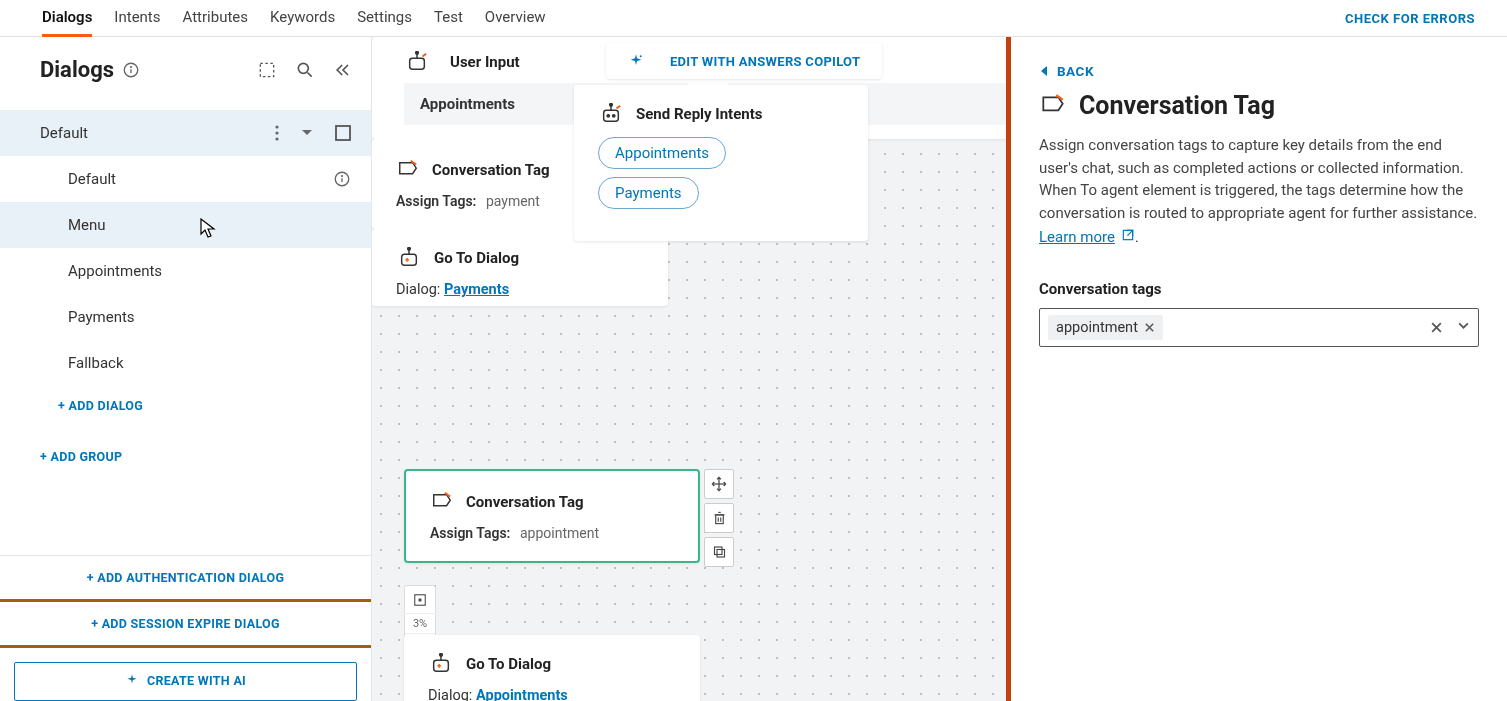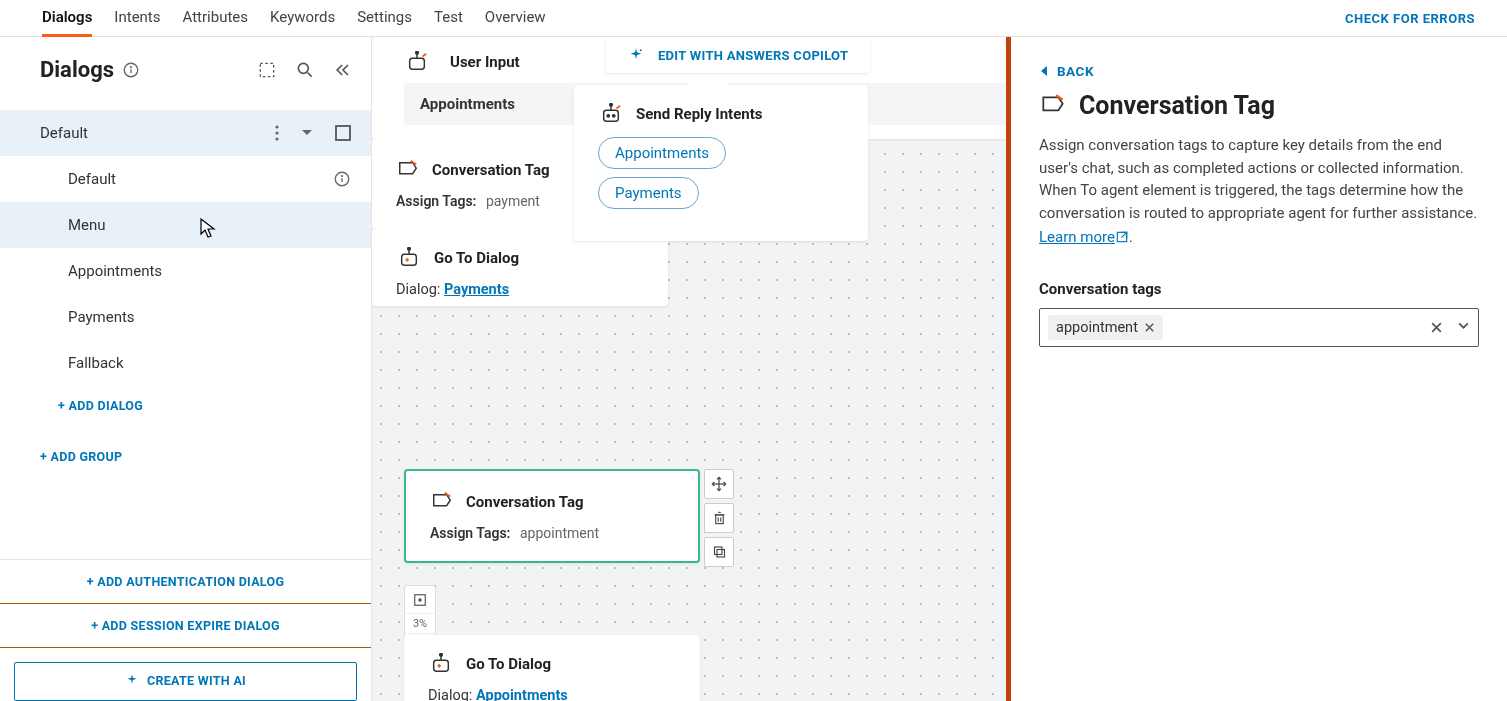--- a/index.html
+++ b/index.html
@@ -26,29 +26,29 @@
   .tree-group { display: flex; align-items: center; padding: 14px 20px 14px 40px; background: #e8f1f7; position: relative; }
   .tree-group-label { font-size: 15px; color: #333; }
   .tree-group-icons { margin-left: auto; display: flex; gap: 22px; align-items: center; }
   .tree-item { display: flex; align-items: center; padding: 14px 20px 14px 68px; font-size: 15px; color: #333; cursor: pointer; }
   .tree-item.selected { background: #e8f1f7; }
   .tree-item-info { margin-left: auto; }
   .tree-add { padding: 12px 20px 12px 58px; color: #0176b8; font-weight: 700; font-size: 12.5px; letter-spacing: 0.3px; cursor: pointer; }
   .tree-add-group { padding: 12px 20px 12px 40px; color: #0176b8; font-weight: 700; font-size: 12.5px; letter-spacing: 0.3px; cursor: pointer; margin-top: 12px; }
   
   .sidebar-bottom { border-top: 1px solid #e6e6e6; }
-  .sb-btn { width: 100%; text-align: center; padding: 14px 0; color: #0176b8; font-weight: 700; font-size: 12.5px; letter-spacing: 0.3px; cursor: pointer; border-bottom: 1px solid #a16207; }
+  .sb-btn { width: 100%; text-align: center; padding: 14px 0; color: #0176b8; font-weight: 700; font-size: 12.5px; letter-spacing: 0.3px; cursor: pointer; border-bottom: 3px solid #a16207; }
   .sb-btn.bordered { border: 1px solid #0176b8; margin: 14px 14px 0 14px; width: calc(100% - 28px); border-radius: 2px; padding: 10px 0; border-bottom: 1px solid #0176b8; }
   
   
   .canvas { flex: 1; position: relative; background: #f2f3f4; background-image: radial-gradient(#bcbfc2 1px, transparent 1px); background-size: 18px 18px; overflow: hidden; }
   
   .card { background: #fff; border-radius: 4px; box-shadow: 0 1px 3px rgba(0,0,0,0.1); position: absolute; }
   
-  .copilot-btn { position: absolute; top: 0; left: 234px; background: #fff; border-radius: 4px; padding: 10px 22px; box-shadow: 0 1px 3px rgba(0,0,0,0.1); color: #0176b8; font-weight: 700; font-size: 13px; letter-spacing: 0.3px; cursor: pointer; display: flex; align-items: flex-end; gap: 14px; }
+  .copilot-btn { position: absolute; top: 6px; left: 234px; background: #fff; border-radius: 4px; padding: 10px 22px; box-shadow: 0 1px 3px rgba(0,0,0,0.1); color: #0176b8; font-weight: 700; font-size: 13px; letter-spacing: 0.3px; cursor: pointer; display: flex; align-items: flex-end; gap: 26px; }
   
   .reply-card { top: 48px; left: 202px; width: 294px; padding: 18px 24px 24px 24px; }
   .card-header { display: flex; align-items: center; gap: 12px; margin-bottom: 12px; }
   .card-title { font-weight: 700; font-size: 15px; color: #222; }
   .card-desc { font-size: 15px; color: #555; line-height: 1.45; margin-bottom: 14px; }
   .chip { display: inline-block; border: 1.5px solid #6aa9d0; color: #0176b8; border-radius: 18px; padding: 6px 16px; margin-right: 6px; margin-bottom: 8px; cursor: pointer; font-size: 15px; }
   
   .user-input-card { top: 290px; left: 12px; width: 660px; background: #fff; border-radius: 4px; padding: 14px 20px 14px 32px; box-shadow: 0 1px 3px rgba(0,0,0,0.08); }
   .ui-header { display: flex; align-items: center; gap: 20px; }
   .ui-cols { display: flex; gap: 40px; margin-top: 10px; }
@@ -70,21 +70,21 @@
   .zoom-ctrl { position: absolute; top: 548px; left: 32px; display: flex; flex-direction: column; align-items: center; background: #fff; border: 1px solid #ddd; border-radius: 3px; width: 32px; }
   .zoom-seg { width: 32px; height: 28px; display: flex; align-items: center; justify-content: center; cursor: pointer; font-size: 16px; color: #555; border-bottom: 1px solid #eee; }
   .zoom-pct { font-size: 11px; color: #666; padding: 3px 0; border-bottom: 1px solid #eee; width: 100%; text-align: center; }
   
   
   .rightpanel { width: 501px; border-left: 5px solid #c2410c; padding: 26px 28px; background: #fff; overflow-y: auto; }
   .back-btn { color: #0176b8; font-weight: 700; font-size: 13.5px; letter-spacing: 0.5px; cursor: pointer; display: flex; align-items: center; gap: 8px; margin-bottom: 12px; }
   .rp-title-row { display: flex; align-items: center; gap: 12px; margin-bottom: 14px; }
   .rp-title { font-size: 25px; font-weight: 700; color: #222; }
   .rp-desc { font-size: 15px; color: #444; line-height: 1.5; margin-bottom: 4px; }
-  .rp-learn { color: #0176b8; text-decoration: underline; font-size: 15px; display: inline-flex; align-items: center; cursor: pointer; }
+  .rp-learn { color: #0176b8; text-decoration: underline; font-size: 15px; display: inline-flex; align-items: flex-start; gap: 6px; cursor: pointer; }
   .rp-label { font-weight: 700; font-size: 15px; color: #222; margin-top: 34px; margin-bottom: 10px; display: block; }
   .tag-input { display: flex; align-items: center; border: 1px solid #555; border-radius: 2px; padding: 6px 8px; gap: 6px; }
   .tag-chip { background: #eef0f1; padding: 4px 8px; display: inline-flex; align-items: center; gap: 6px; border-radius: 2px; font-size: 14.5px; }
   .tag-input-right { margin-left: auto; display: flex; gap: 14px; }
   .cursor-arrow { position: absolute; top: 108px; left: 200px; pointer-events: none; }
   
   svg { display: block; }
 </style>
 </head>
 <body>

